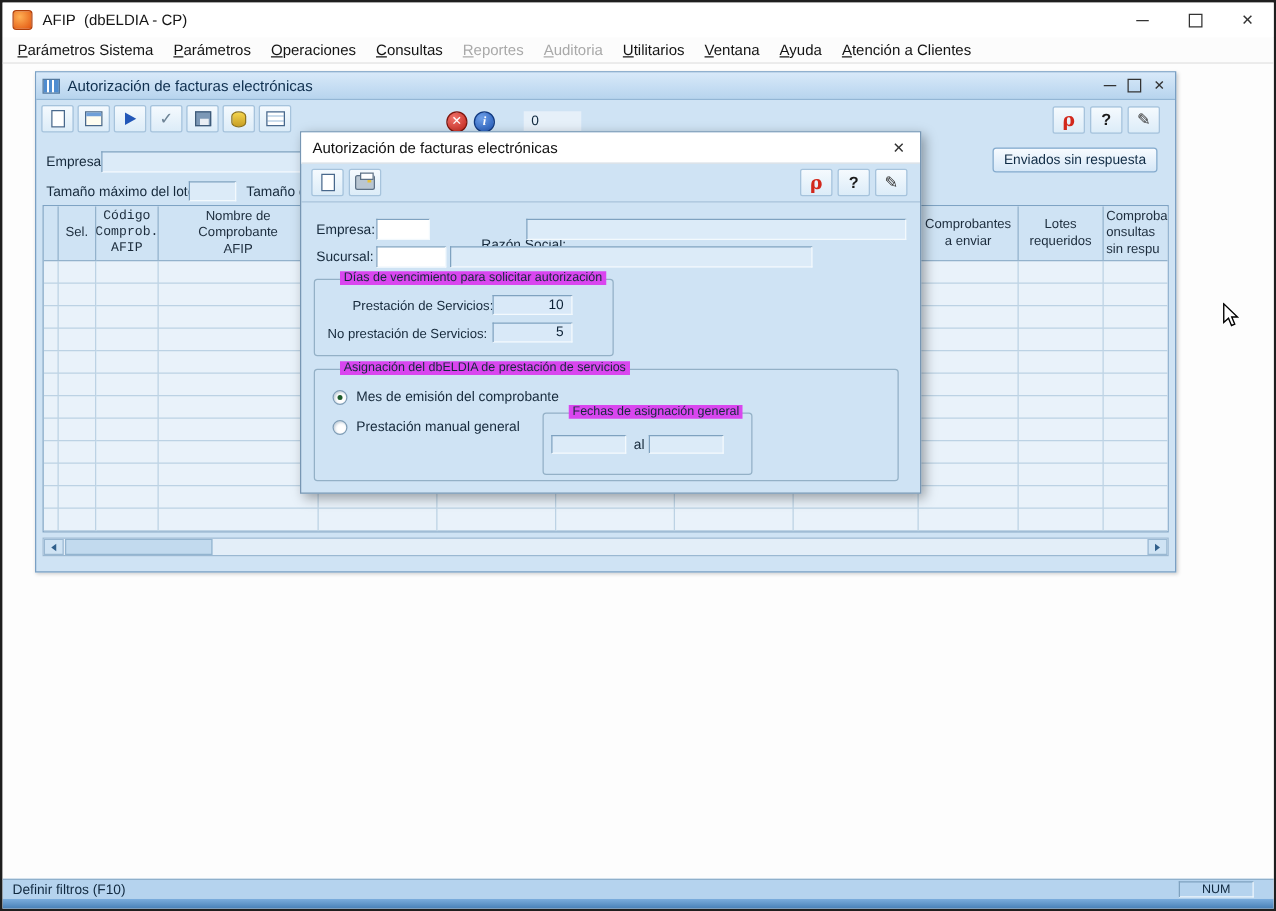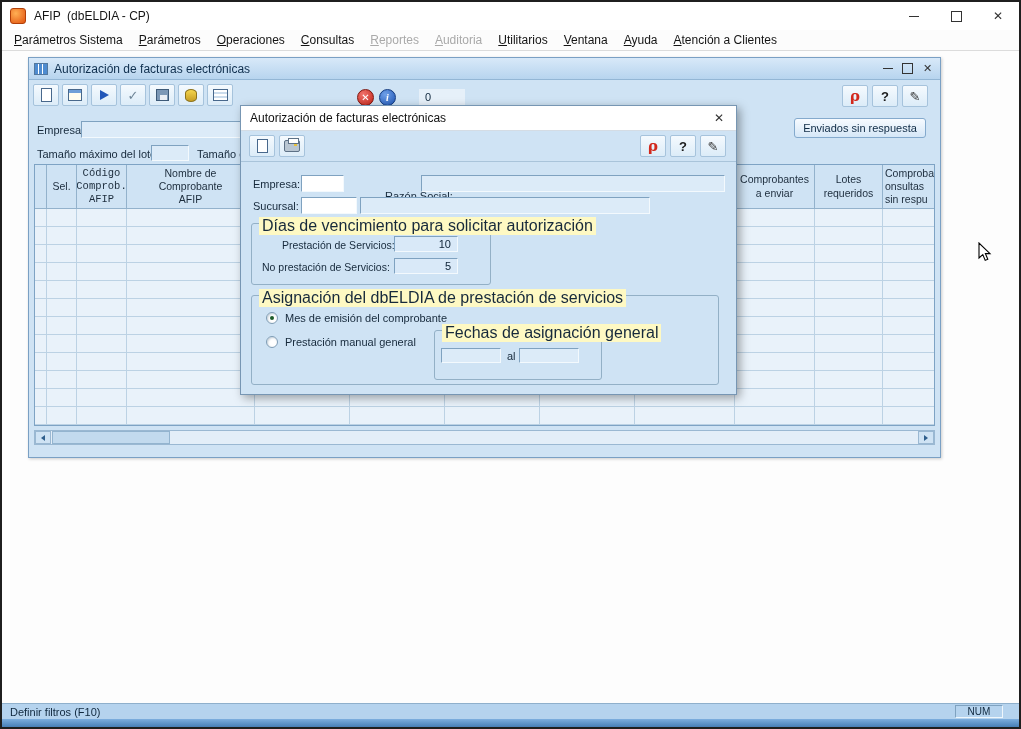--- a/index.html
+++ b/index.html
@@ -86,29 +86,29 @@
   
   .dialog{position:absolute;left:238px;top:54px;width:497px;height:290px;background:#cfe3f4;border:1px solid #7796b3;box-shadow:3px 3px 9px rgba(0,0,0,.35);z-index:10;}
   .d-titlebar{position:absolute;left:0;top:0;width:100%;height:25px;background:#ffffff;border-bottom:1px solid #d4dce4;display:flex;align-items:center;padding-left:9px;}
   .d-title{font-size:12px;color:#111;}
   .d-close{position:absolute;right:0;top:0;width:34px;height:24px;display:flex;align-items:center;justify-content:center;}
   .d-toolbar{position:absolute;left:0;top:25px;width:100%;height:31px;border-bottom:1px solid #a9c4da;}
   .d-toolbar .tbtn{position:absolute;top:4px;}
   .d-tools-right .tbtn{position:static;}
 
   .groupbox{position:absolute;border:1px solid #93b0c6;border-radius:3px;}
-  .legend{position:absolute;top:-7px;left:7px;background:#fef9c3;padding:0 3px;font-size:16px;color:#16293b;white-space:nowrap;}
+  .legend{position:absolute;top:-7px;left:20px;background:#d946ef;padding:0 3px;font-size:10px;color:#16293b;white-space:nowrap;}
   .num-field{position:absolute;width:64px;height:16px;background:#d9e9f8;border:1px solid;border-color:#7fa2c0 #f3f9fd #f3f9fd #7fa2c0;font-size:11px;text-align:right;padding-right:6px;color:#0d2236;font-family:inherit;}
   .radio{position:absolute;width:12px;height:12px;border-radius:50%;background:#fff;border:1px solid #7e9cb5;box-shadow:inset 1px 1px 2px rgba(90,120,150,.35);}
   .radio.checked::after{content:"";position:absolute;left:3px;top:3px;width:4px;height:4px;border-radius:50%;background:#1d5c2a;}
 
   
   .statusbar{position:absolute;left:0;top:701px;width:1017px;height:16px;background:#b5d3ee;border-top:1px solid #8fb0cc;}
   .status-left{position:absolute;left:8px;top:2px;font-size:11px;color:#10283e;}
-  .status-num{position:absolute;right:16px;top:1px;width:48px;height:13px;border:1px solid;border-color:#7fa2c0 #eef6fc #eef6fc #7fa2c0;font-size:10px;text-align:center;color:#10283e;margin-left:16px;}
+  .status-num{position:absolute;right:16px;top:1px;width:60px;height:13px;border:1px solid;border-color:#7fa2c0 #eef6fc #eef6fc #7fa2c0;font-size:10px;text-align:center;color:#10283e;margin-left:16px;}
   .bottom-strip{position:absolute;left:0;top:717px;width:1017px;height:8px;background:linear-gradient(#7caede,#477fb6);}
 
   .cursor{position:absolute;left:976px;top:191px;z-index:50;}
 </style>
 </head>
 <body>
 
 <div id="root">
 
   <div class="titlebar">

